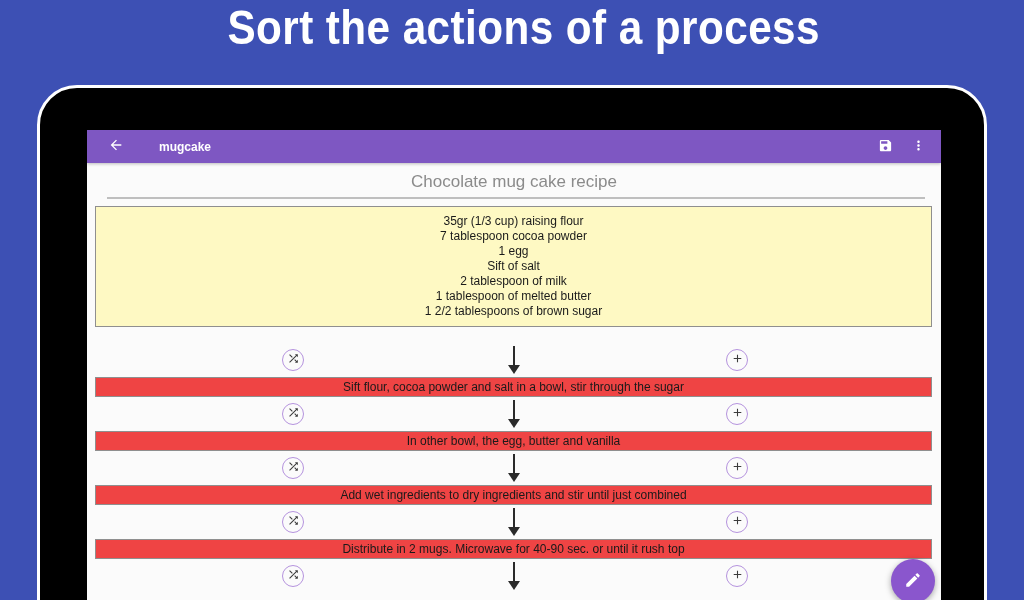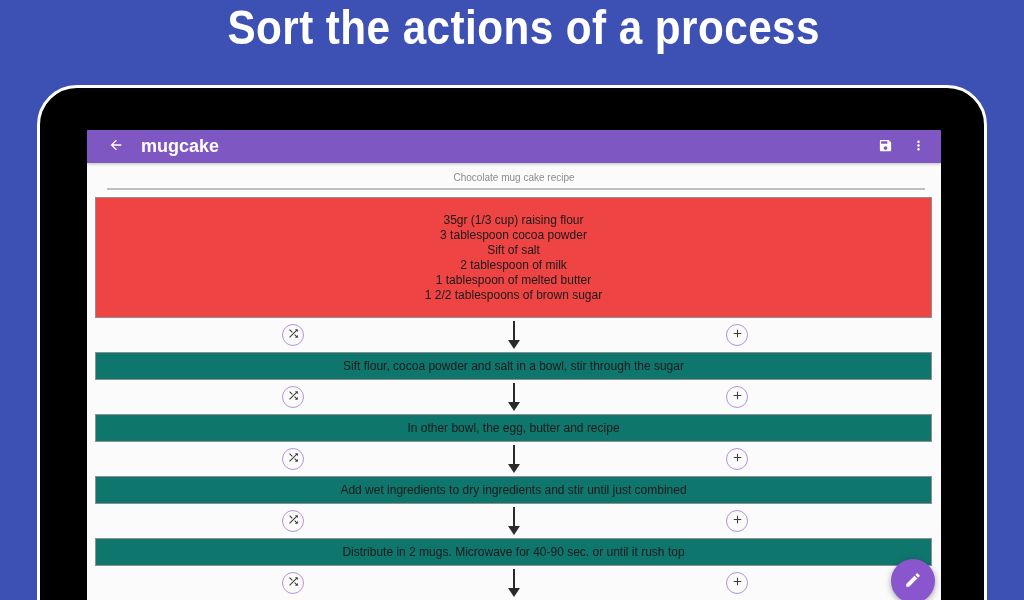--- a/index.html
+++ b/index.html
@@ -33,55 +33,55 @@
   
   .toolbar {
     height:33px; background:#7E57C2; color:#ffffff;
     display:flex; align-items:center; padding:0 8px 0 20px;
     box-shadow:0 1px 3px rgba(0,0,0,0.25);
   }
   .toolbar .icon-btn {
     width:18px; height:18px; display:flex; align-items:center; justify-content:center;
     cursor:pointer; background:none; border:none; padding:0;
   }
-  .toolbar-title { font-size:18px; font-weight:bold; margin-left:16px; }
+  .toolbar-title { font-size:12px; font-weight:bold; margin-left:34px; }
   .toolbar-right { margin-left:auto; display:flex; align-items:center; gap:15px; padding-right:6px; }
 
   
   .recipe-heading {
     margin-top:9px; text-align:center;
-    font-size:10px; color:#8b8b8b;
+    font-size:17px; color:#8b8b8b;
   }
   .heading-divider {
     height:2px; background:#9e9e9e; opacity:0.65;
     margin:5px 16px 0 20px; border:none;
   }
 
   .ingredients-box {
-    margin:7px 9px 0 8px; height:121px;
-    background:#ef4444; border:1px solid #8f8f8f;
+    margin:7px 9px 16px 8px; height:121px;
+    background:#fef9c3; border:1px solid #8f8f8f;
     display:flex; flex-direction:column; justify-content:center;
     text-align:center; font-size:12px; line-height:15px; color:#1a1a1a;
   }
 
   .action-row { position:relative; height:34px; margin:0 9px 0 8px; }
   .circle-btn {
     position:absolute; top:6px; width:22px; height:22px; border-radius:50%;
     border:1.5px solid #B593DE; background:transparent;
     display:flex; align-items:center; justify-content:center; cursor:pointer;
   }
   .circle-btn.shuffle { left:187px; }
   .circle-btn.plus    { left:631px; }
   .flow-arrow {
     position:absolute; left:50%; transform:translateX(-50%); top:3px;
   }
 
   .step-box {
-    margin:0 9px 0 8px; height:28px;
-    background:#0f766e; border:1px solid #8f8f8f;
+    margin:0 9px 0 8px; height:20px;
+    background:#ef4444; border:1px solid #8f8f8f;
     display:flex; align-items:center; justify-content:center;
     font-size:12px; color:#1a1a1a;
   }
 
   
   .fab {
     position:absolute; left:804px; top:429px; width:44px; height:44px;
     border-radius:50%; background:#8A56CD; border:none; cursor:pointer;
     display:flex; align-items:center; justify-content:center;
     box-shadow:0 2px 6px rgba(0,0,0,0.35); z-index:5;
@@ -122,21 +122,22 @@
           </span>
         </button>
       </div>
     </div>
 
     <div class="recipe-heading">Chocolate mug cake recipe</div>
     <div class="heading-divider"></div>
 
     <div class="ingredients-box">
       <div>35gr (1/3 cup) raising flour</div>
-      <div>3 tablespoon cocoa powder</div>
+      <div>7 tablespoon cocoa powder</div>
+      <div>1 egg</div>
       <div>Sift of salt</div>
       <div>2 tablespoon of milk</div>
       <div>1 tablespoon of melted butter</div>
       <div>1 2/2 tablespoons of brown sugar</div>
     </div>
 
     <div class="action-row">
       <button class="circle-btn shuffle">
         <span><svg width="13" height="13" viewBox="0 0 24 24">
               <path fill="#3c3c3c" d="M10.59 9.17L5.41 4 4 5.41l5.17 5.17 1.42-1.41zM14.5 4l2.04 2.04L4 18.59 5.41 20 17.96 7.46 20 9.5V4h-5.5zm.33 9.41l-1.41 1.41 3.13 3.13L14.5 20H20v-5.5l-2.04 2.04-3.13-3.13z"></path>
@@ -163,21 +164,21 @@
       <span class="flow-arrow"><svg width="14" height="29" viewBox="0 0 14 29">
             <rect x="6" y="0" width="2" height="20" fill="#2a2a2a"></rect>
             <path d="M1 19 L13 19 L7 28 Z" fill="#2a2a2a"></path>
           </svg></span>
       <button class="circle-btn plus">
         <span><svg width="13" height="13" viewBox="0 0 24 24">
               <path fill="#3c3c3c" d="M19 13h-6v6h-2v-6H5v-2h6V5h2v6h6v2z"></path>
             </svg></span>
       </button>
     </div>
-    <div class="step-box">In other bowl, the egg, butter and recipe</div>
+    <div class="step-box">In other bowl, the egg, butter and vanilla</div>
 
     <div class="action-row">
       <button class="circle-btn shuffle">
         <span><svg width="13" height="13" viewBox="0 0 24 24">
               <path fill="#3c3c3c" d="M10.59 9.17L5.41 4 4 5.41l5.17 5.17 1.42-1.41zM14.5 4l2.04 2.04L4 18.59 5.41 20 17.96 7.46 20 9.5V4h-5.5zm.33 9.41l-1.41 1.41 3.13 3.13L14.5 20H20v-5.5l-2.04 2.04-3.13-3.13z"></path>
             </svg></span>
       </button>
       <span class="flow-arrow"><svg width="14" height="29" viewBox="0 0 14 29">
             <rect x="6" y="0" width="2" height="20" fill="#2a2a2a"></rect>
             <path d="M1 19 L13 19 L7 28 Z" fill="#2a2a2a"></path>

